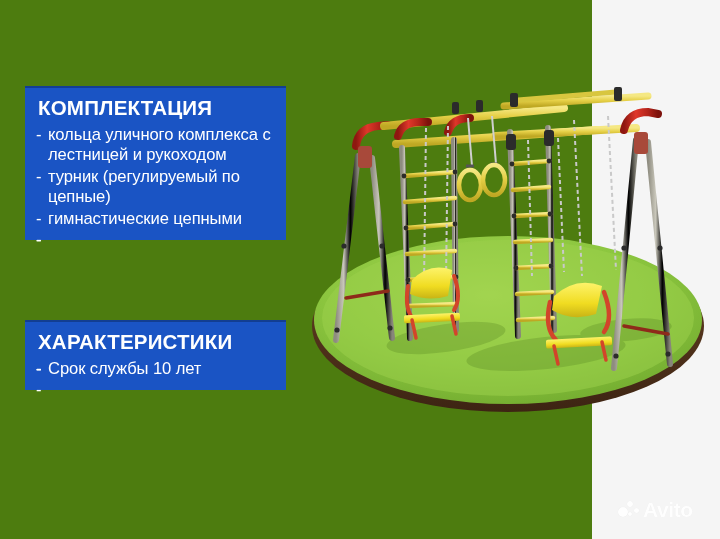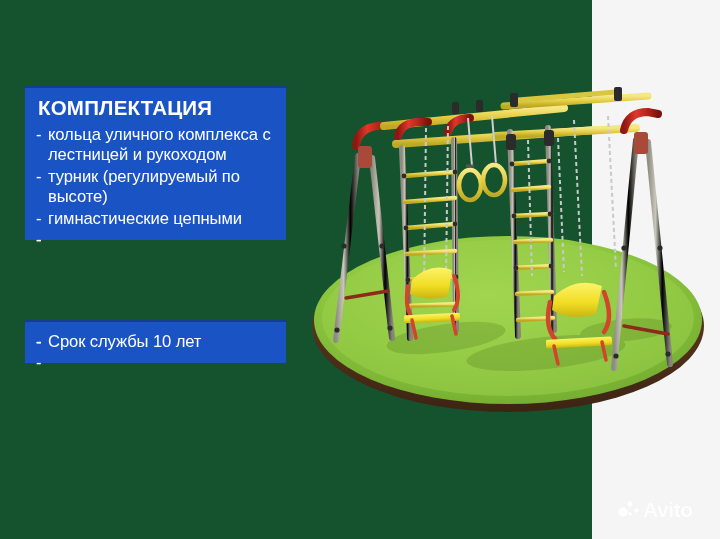--- a/index.html
+++ b/index.html
@@ -10,21 +10,21 @@
     width: 720px;
     height: 539px;
     overflow: hidden;
     background: #f5f5f5;
     font-family: "Liberation Sans", sans-serif;
   }
   .canvas {
     position: relative;
     width: 592px;
     height: 539px;
-    background: #14532d;
+    background: #4d7c0f;
   }
 
   
   .info-panel {
     position: absolute;
     left: 25px;
     width: 261px;
     background: #1a54c4;
     border-top: 2px solid #123e92;
     box-sizing: border-box;
@@ -113,36 +113,37 @@
 
   <div class="info-panel" id="panel-komplektaciya">
     <div class="panel-title">КОМПЛЕКТАЦИЯ</div>
     <ul class="panel-list">
       <li>
         <span class="dash">-</span>
         <span>кольца уличного комплекса с лестницей и рукоходом</span>
       </li>
       <li>
         <span class="dash">-</span>
-        <span>турник (регулируемый по высоте)</span>
+        <span>турник (регулируемый по цепные)</span>
       </li>
       <li>
         <span class="dash">-</span>
         <span>гимнастические цепными</span>
       </li>
       <li>
         <span class="dash">-</span>
       </li>
       <li>
         <span class="dash">-</span>
       </li>
     </ul>
   </div>
 
   <div class="info-panel" id="panel-harakteristiki">
+    <div class="panel-title">ХАРАКТЕРИСТИКИ</div>
     <ul class="panel-list">
       <li>
         <span class="dash">-</span>
       </li>
       <li>
         <span class="dash">-</span>
       </li>
       <li>
         <span class="dash">-</span>
         <span>Срок службы 10 лет</span>

